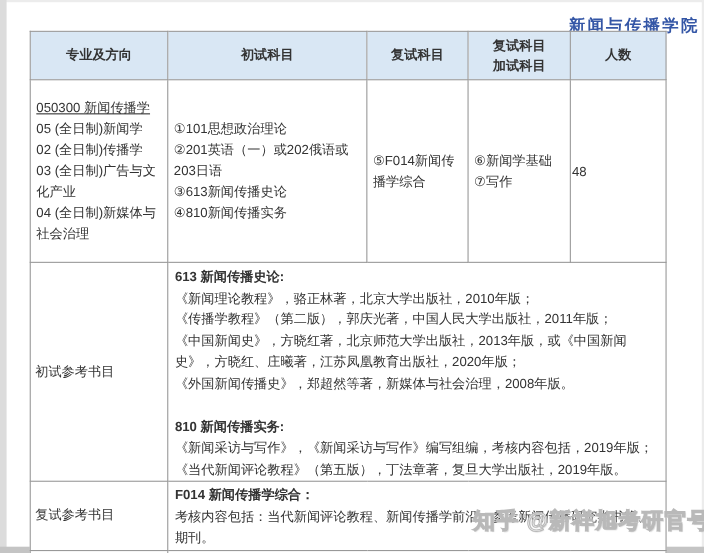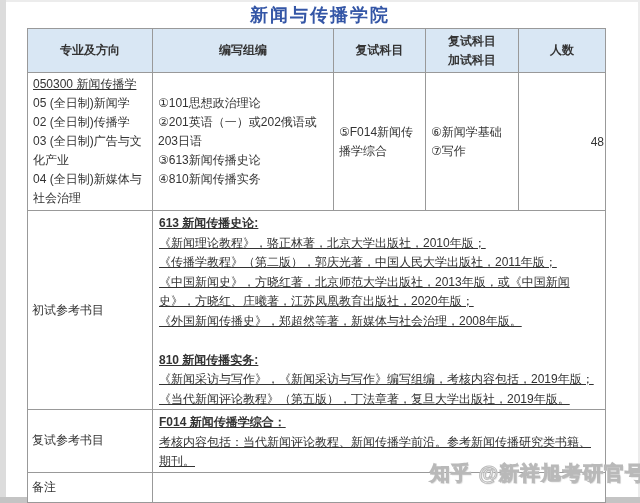--- a/index.html
+++ b/index.html
@@ -9,22 +9,22 @@
     font-family:"Liberation Sans","DejaVu Sans",sans-serif;
     color:#333;
   }
   .edge{position:absolute;z-index:0;}
   .edge-left{left:0;top:0;width:6px;height:503px;background:#dcdcdc;}
   .edge-bottom{left:0;top:497px;width:640px;height:6px;background:#c4c4c4;}
   .edge-top{left:0;top:0;width:640px;height:2px;background:#ececec;}
   .edge-right{left:638px;top:0;width:2px;height:503px;background:#ececec;}
 
   .title{
-    position:absolute;top:3px;left:4px;width:632px;margin:0;
-    text-align:center;font-size:18px;font-weight:bold;
+    position:absolute;top:14px;left:4px;width:632px;margin:0;
+    text-align:right;font-size:15px;font-weight:bold;
     color:#3456a6;letter-spacing:2px;
   }
 
   table.tbl{
     position:absolute;left:27px;top:28px;width:578px;
     border-collapse:collapse;table-layout:fixed;
     font-size:12px;color:#333;z-index:1;background:#fff;
   }
   .tbl th,.tbl td{border:1px solid #999;overflow:hidden;}
   .tbl th{
@@ -32,25 +32,25 @@
     text-align:center;vertical-align:middle;line-height:1.55;
     white-space:pre-line;padding:0 2px;
   }
   tr.head{height:44px;margin-top:39px;}
   tr.r1{height:138px;}
   tr.r2{height:193px;}
   tr.r3{height:60px;}
   tr.r4{height:30px;}
 
   .tbl td{vertical-align:middle;}
-  .cell-pad{padding:2px 5px;line-height:19px;}
+  .cell-pad{padding:16px 5px;line-height:19px;}
   .code-line{text-decoration:underline;}
-  .center{text-align:right;}
+  .center{text-align:left;}
   .label-cell{vertical-align:middle;padding:0 4px;}
-  .refs{vertical-align:top;padding:3px 8px 0 6px;line-height:19.5px;text-decoration:underline;}
+  .refs{vertical-align:top;padding:3px 8px 0 6px;line-height:19.5px;}
   .sec-title{font-weight:bold;}
   .gap{margin-top:19.5px;}
 
   .watermark{
     position:absolute;left:430px;top:460px;z-index:5;white-space:nowrap;
     font-size:20px;font-weight:bold;letter-spacing:1px;
     color:rgba(255,255,255,0.85);
     -webkit-text-stroke:1px #b9b9b9;
     text-shadow:1px 1px 1px #d8d8d8;
   }
@@ -69,21 +69,21 @@
   <colgroup>
     <col style="width:125px">
       <col style="width:181px">
       <col style="width:92px">
       <col style="width:93px">
       <col style="width:87px">
   </colgroup>
   <tbody>
     <tr class="head">
       <th>专业及方向</th>
-      <th>编写组编</th>
+      <th>初试科目</th>
       <th>复试科目</th>
       <th>复试科目
 加试科目</th>
       <th>人数</th>
     </tr>
 
     <tr class="r1">
       <td class="cell-pad">
         <div class="code-line">050300 新闻传播学</div>
         <div>05 (全日制)新闻学</div>

